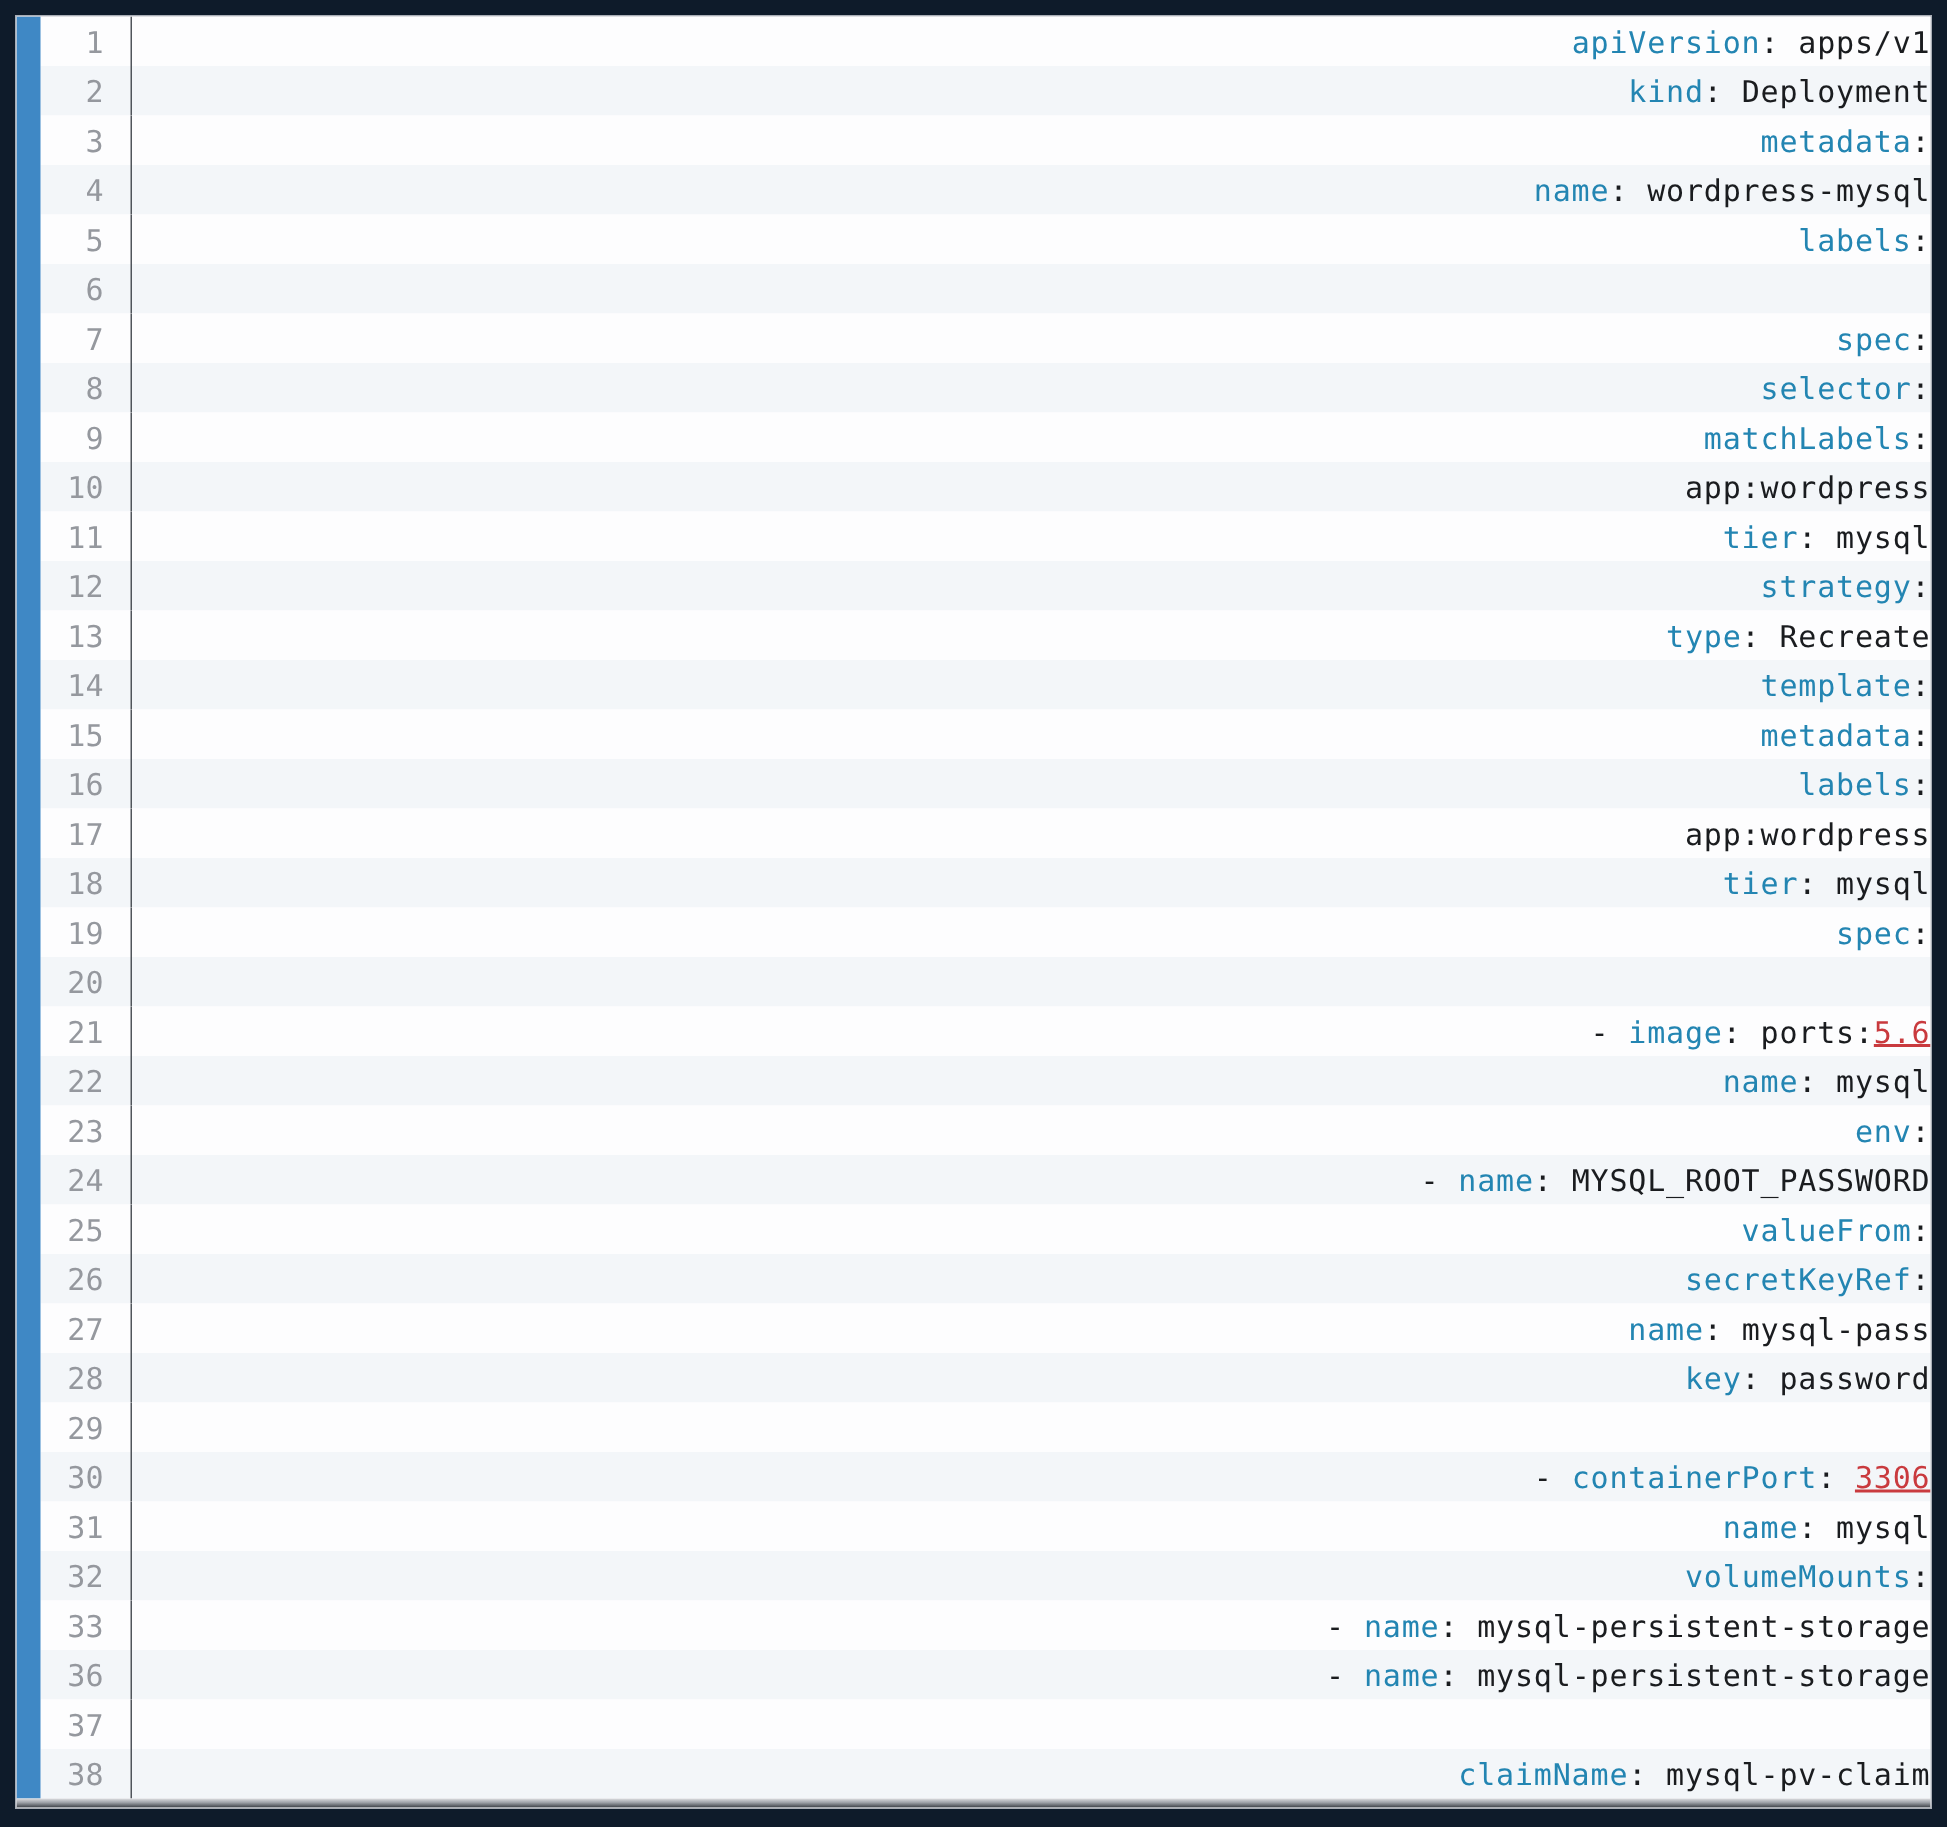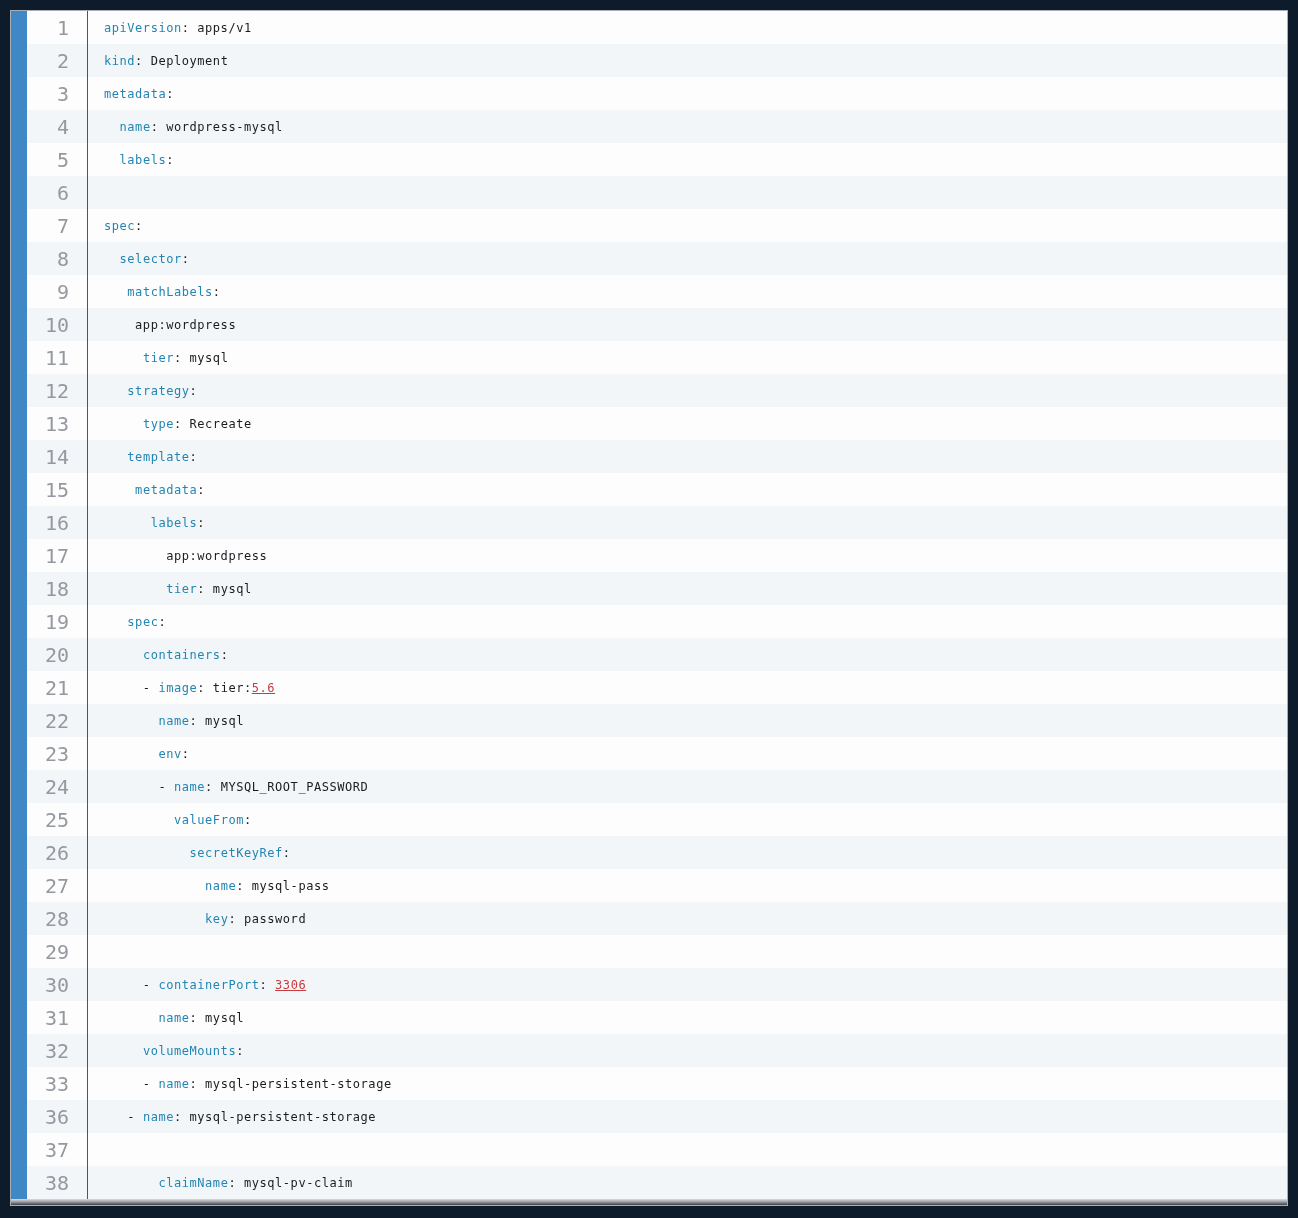--- a/index.html
+++ b/index.html
@@ -60,23 +60,24 @@
     padding-right:18px;
     border-right:1px solid var(--separator);
     color:var(--lineno);
     font-size:20px;
     user-select:none;
   }
   .code{
     flex:1 1 auto;
     padding-left:16px;
     white-space:pre;
-    font-size:12px;
+    font-size:20px;
     letter-spacing:0.55px;
     color:var(--tk-plain);
+    text-align:right;
   }
   .tk-k{color:var(--tk-key);}
   .tk-p{color:var(--tk-plain);}
   .tk-n{color:var(--tk-num);text-decoration:underline;}
   .bottom-strip{
     position:absolute;
     left:0;right:0;bottom:0;
     height:6px;
     background:linear-gradient(to bottom,#dcdde0 0%,#9ea2a8 45%,#3c4046 100%);
     z-index:3;
@@ -158,25 +159,24 @@
       <div class="row">
         <div class="gutter">18</div>
         <div class="code"><span class="tk-p">        </span><span class="tk-k">tier</span><span class="tk-p">: mysql</span></div>
       </div>
       <div class="row">
         <div class="gutter">19</div>
         <div class="code"><span class="tk-p">   </span><span class="tk-k">spec</span><span class="tk-p">:</span></div>
       </div>
       <div class="row">
         <div class="gutter">20</div>
-        <div class="code"><span class="tk-p">     </span><span class="tk-k">containers</span><span class="tk-p">:</span></div>
       </div>
       <div class="row">
         <div class="gutter">21</div>
-        <div class="code"><span class="tk-p">     - </span><span class="tk-k">image</span><span class="tk-p">: tier:</span><span class="tk-n">5.6</span></div>
+        <div class="code"><span class="tk-p">     - </span><span class="tk-k">image</span><span class="tk-p">: ports:</span><span class="tk-n">5.6</span></div>
       </div>
       <div class="row">
         <div class="gutter">22</div>
         <div class="code"><span class="tk-p">       </span><span class="tk-k">name</span><span class="tk-p">: mysql</span></div>
       </div>
       <div class="row">
         <div class="gutter">23</div>
         <div class="code"><span class="tk-p">       </span><span class="tk-k">env</span><span class="tk-p">:</span></div>
       </div>
       <div class="row">

